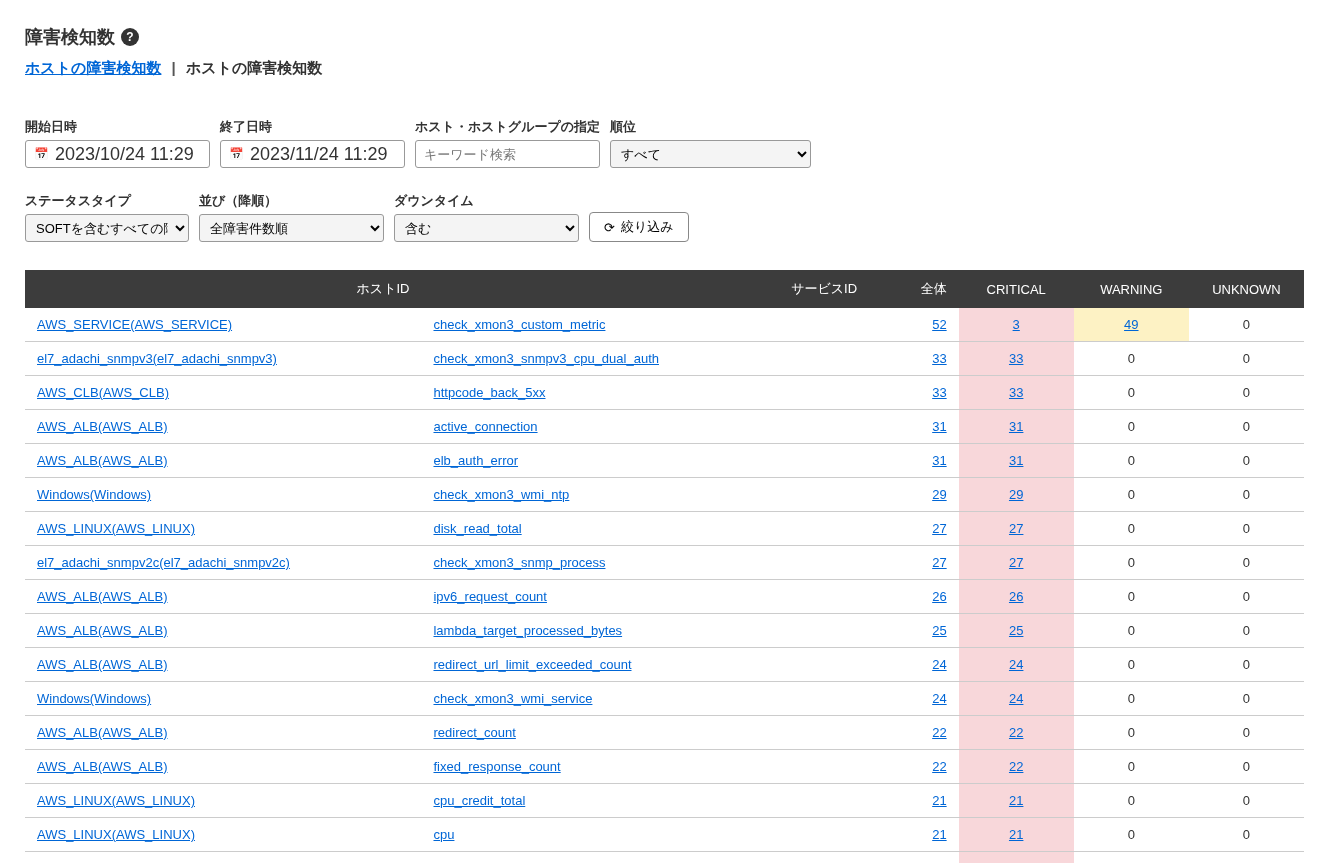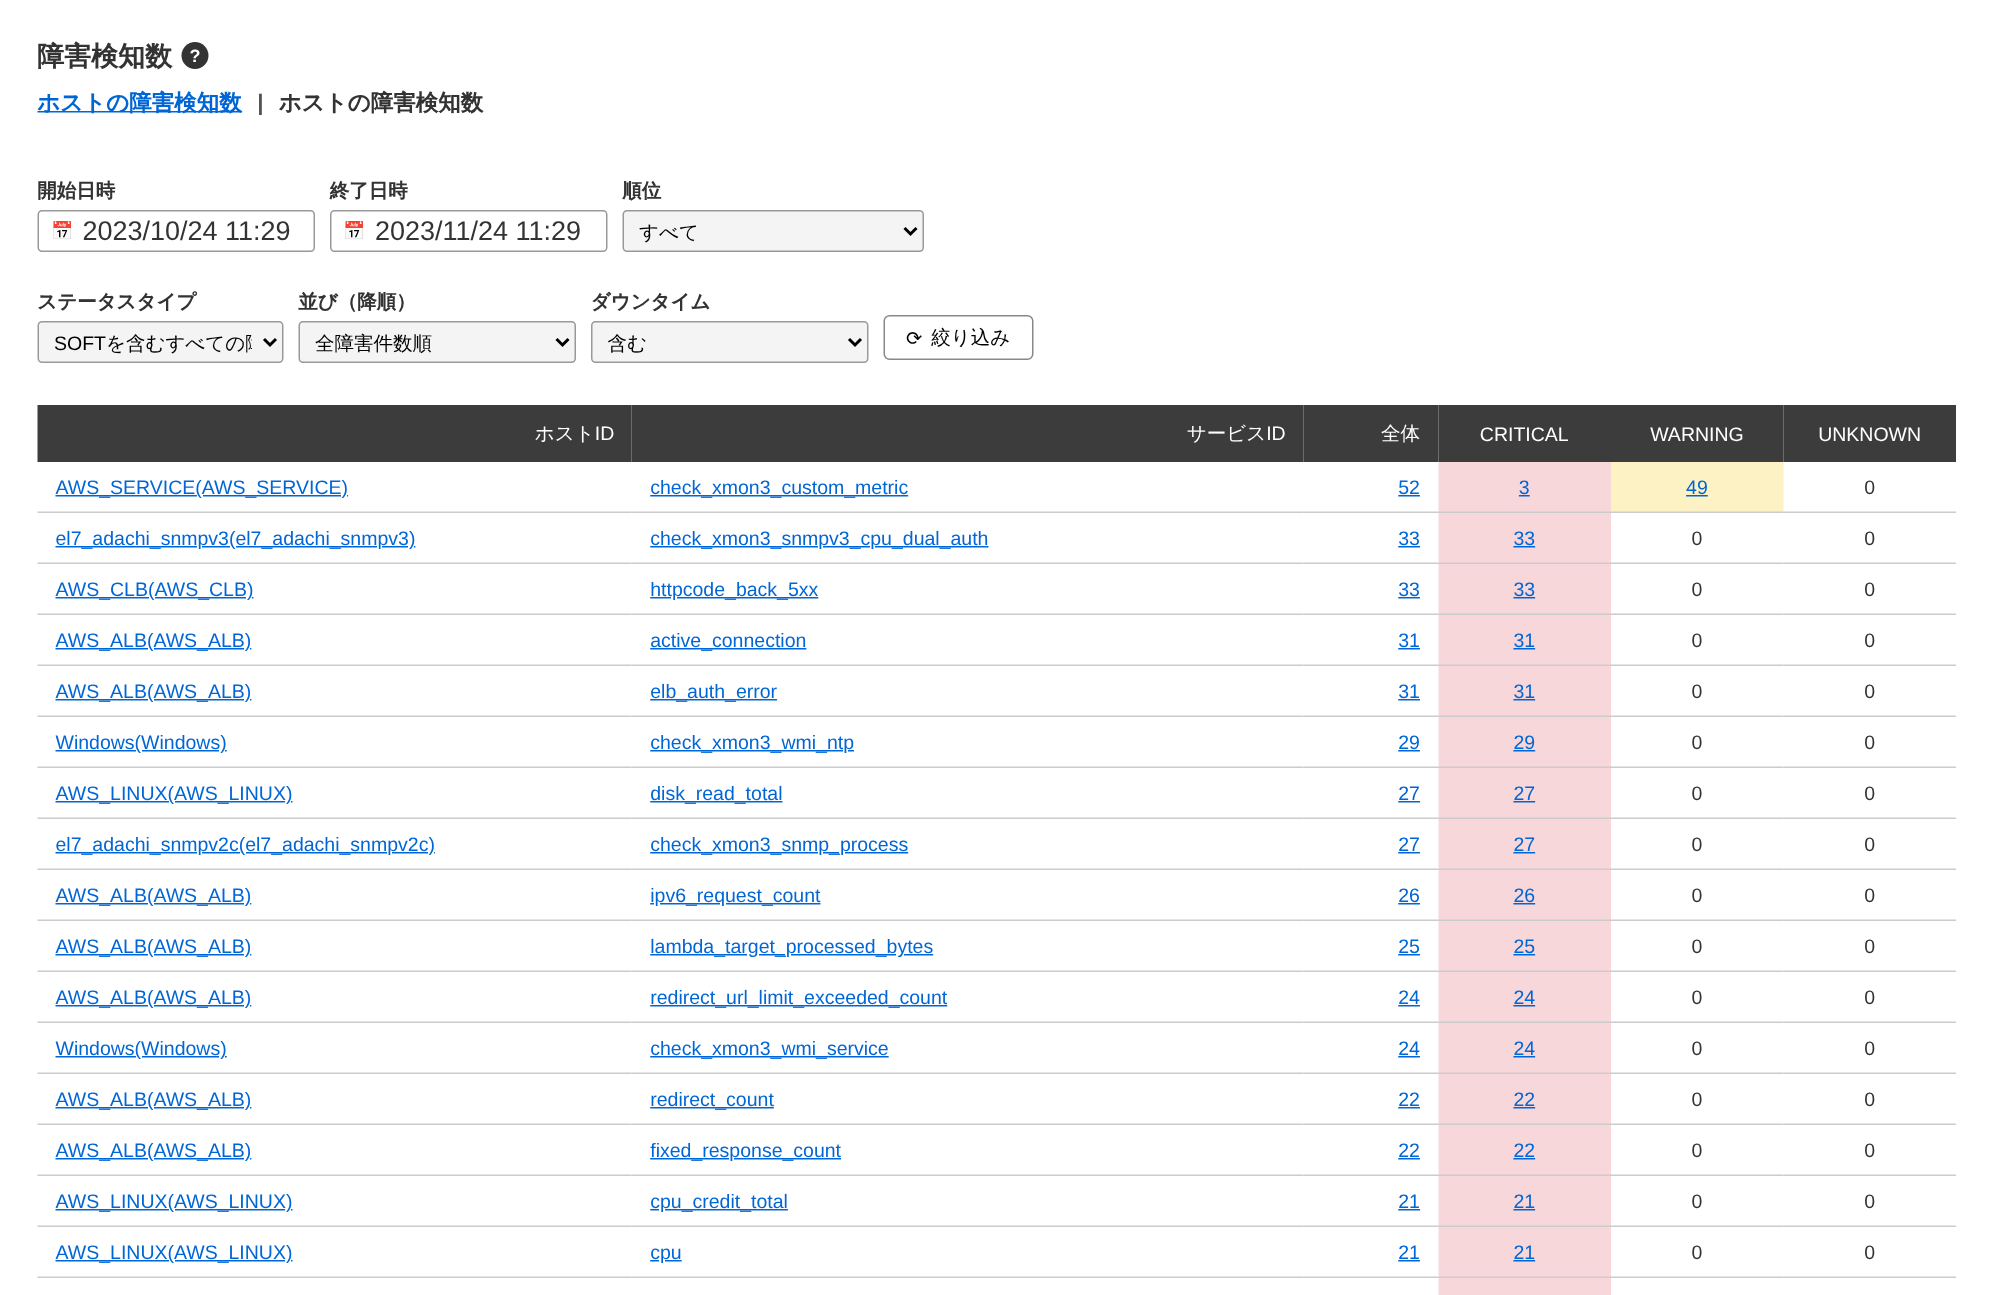--- a/index.html
+++ b/index.html
@@ -7,21 +7,21 @@
 
 .header { margin-bottom: 14px; }
 .page-title { font-size: 18px; font-weight: bold; display: flex; align-items: center; gap: 6px; }
 .help-icon { display: inline-flex; width: 18px; height: 18px; border-radius: 50%; background: #333; color: #fff; align-items: center; justify-content: center; font-size: 12px; font-weight: bold; cursor: pointer; }
 
 .tabs { margin-top: 10px; font-size: 15px; font-weight: bold; }
 .tab-link { color: #0066d6; text-decoration: underline; cursor: pointer; }
 .tab-sep { margin: 0 6px; color: #555; }
 .tab-active { color: #333; }
 
-.filters { margin-top: 40px; display: flex; flex-wrap: wrap; gap: 12px 10px; max-width: 1300px; }
+.filters { margin-top: 40px; display: flex; flex-wrap: wrap; gap: 12px 10px; max-width: 1300px; align-items: flex-end; }
 .field { display: flex; flex-direction: column; }
 .field label { font-size: 13px; font-weight: bold; margin-bottom: 4px; }
 .field input[type="text"] { height: 28px; border: 1px solid #999; border-radius: 3px; padding: 0 8px; font-size: 13px; }
 .field select { height: 28px; border: 1px solid #999; border-radius: 3px; padding: 0 4px 0 6px; font-size: 13px; background: #f4f4f4; }
 .date-input { width: 185px; display: flex; align-items: center; border: 1px solid #999; border-radius: 3px; height: 28px; padding: 0 8px; gap: 6px; }
 .date-input span.cal { font-size: 12px; }
 .date-input span.txt { font-size: 18px; }
 
 .filter-btn { height: 30px; border: 1px solid #888; border-radius: 4px; background: #fff; padding: 0 14px; display: inline-flex; align-items: center; gap: 6px; font-size: 13px; cursor: pointer; margin-top: 18px; }
 .filter-btn .refresh { font-size: 13px; }
@@ -66,20 +66,24 @@
       <span class="cal">📅</span>
       <span class="txt">2023/10/24 11:29</span>
     </div>
   </div>
   <div class="field">
     <label>終了日時</label>
     <div class="date-input">
       <span class="cal">📅</span>
       <span class="txt">2023/11/24 11:29</span>
     </div>
+  </div>
+  <div class="field">
+    <label>ホスト・ホストグループの指定</label>
+    <input type="text" style="width: 185px;" placeholder="キーワード検索">
   </div>
   <div class="field">
     <label>順位</label>
     <select style="width:201px">
       <option>すべて</option>
     </select>
   </div>
   <div style="flex-basis:100%;height:0"></div>
   <div class="field">
     <label>ステータスタイプ</label>

